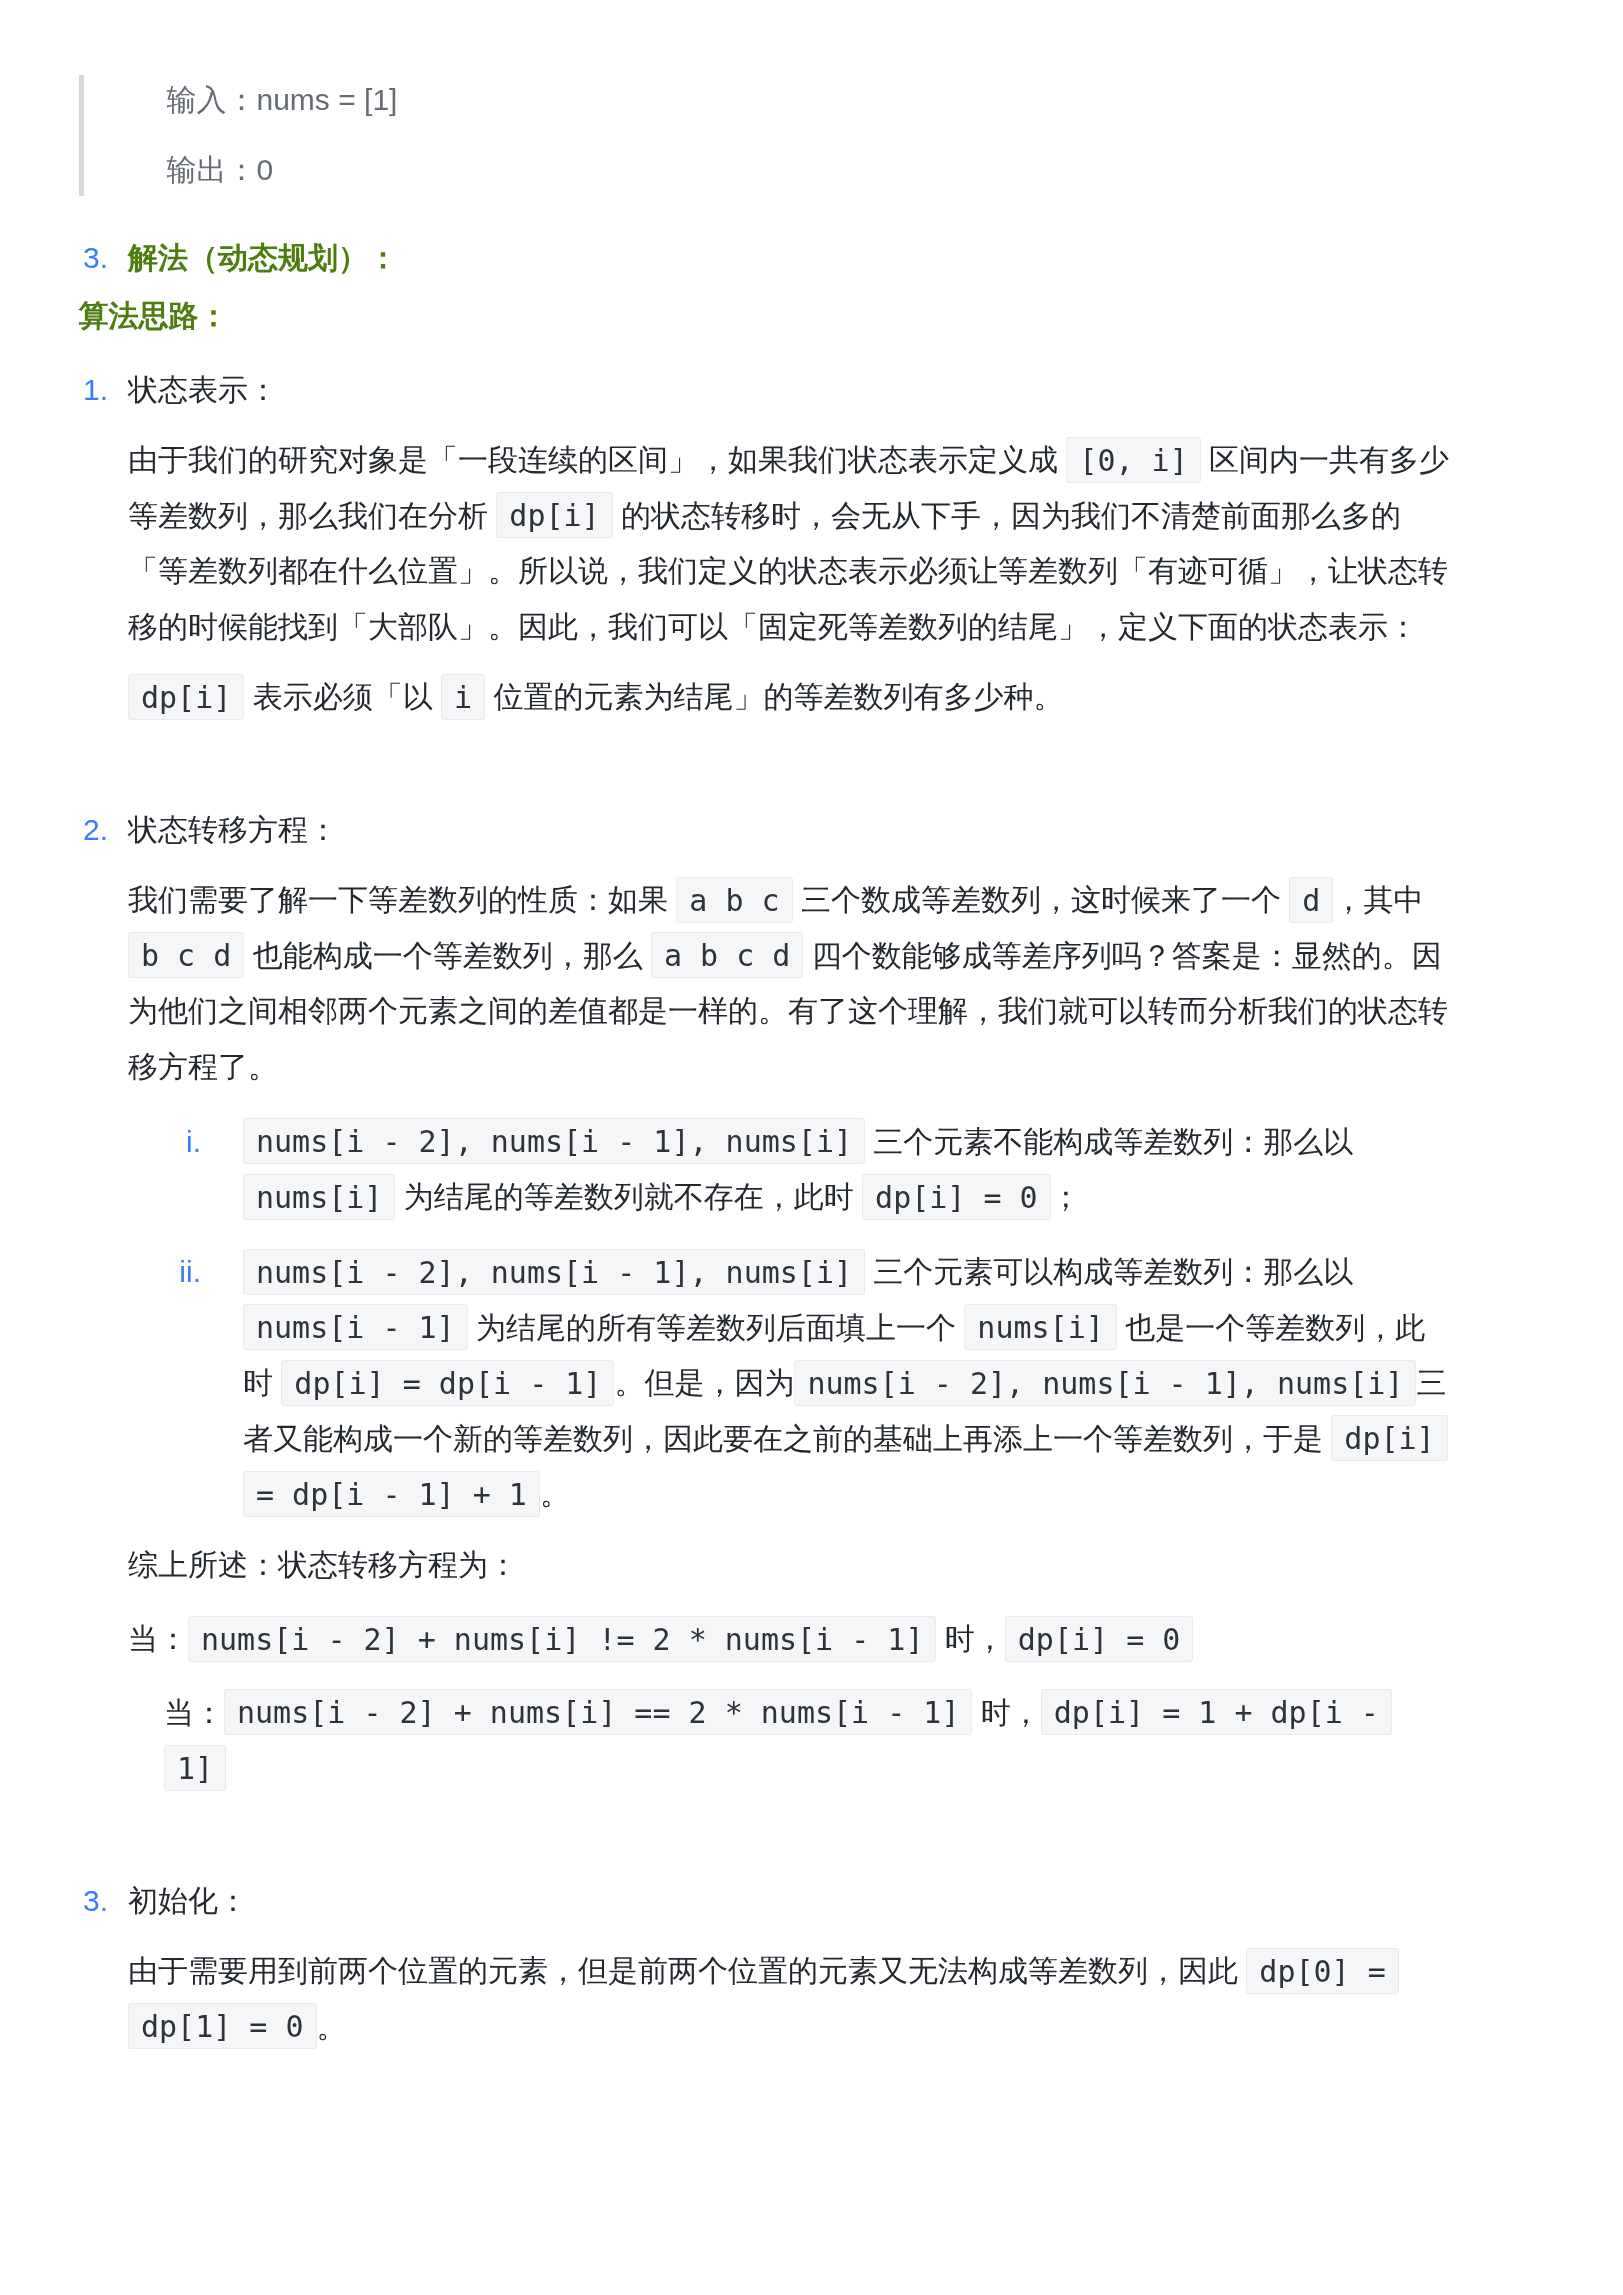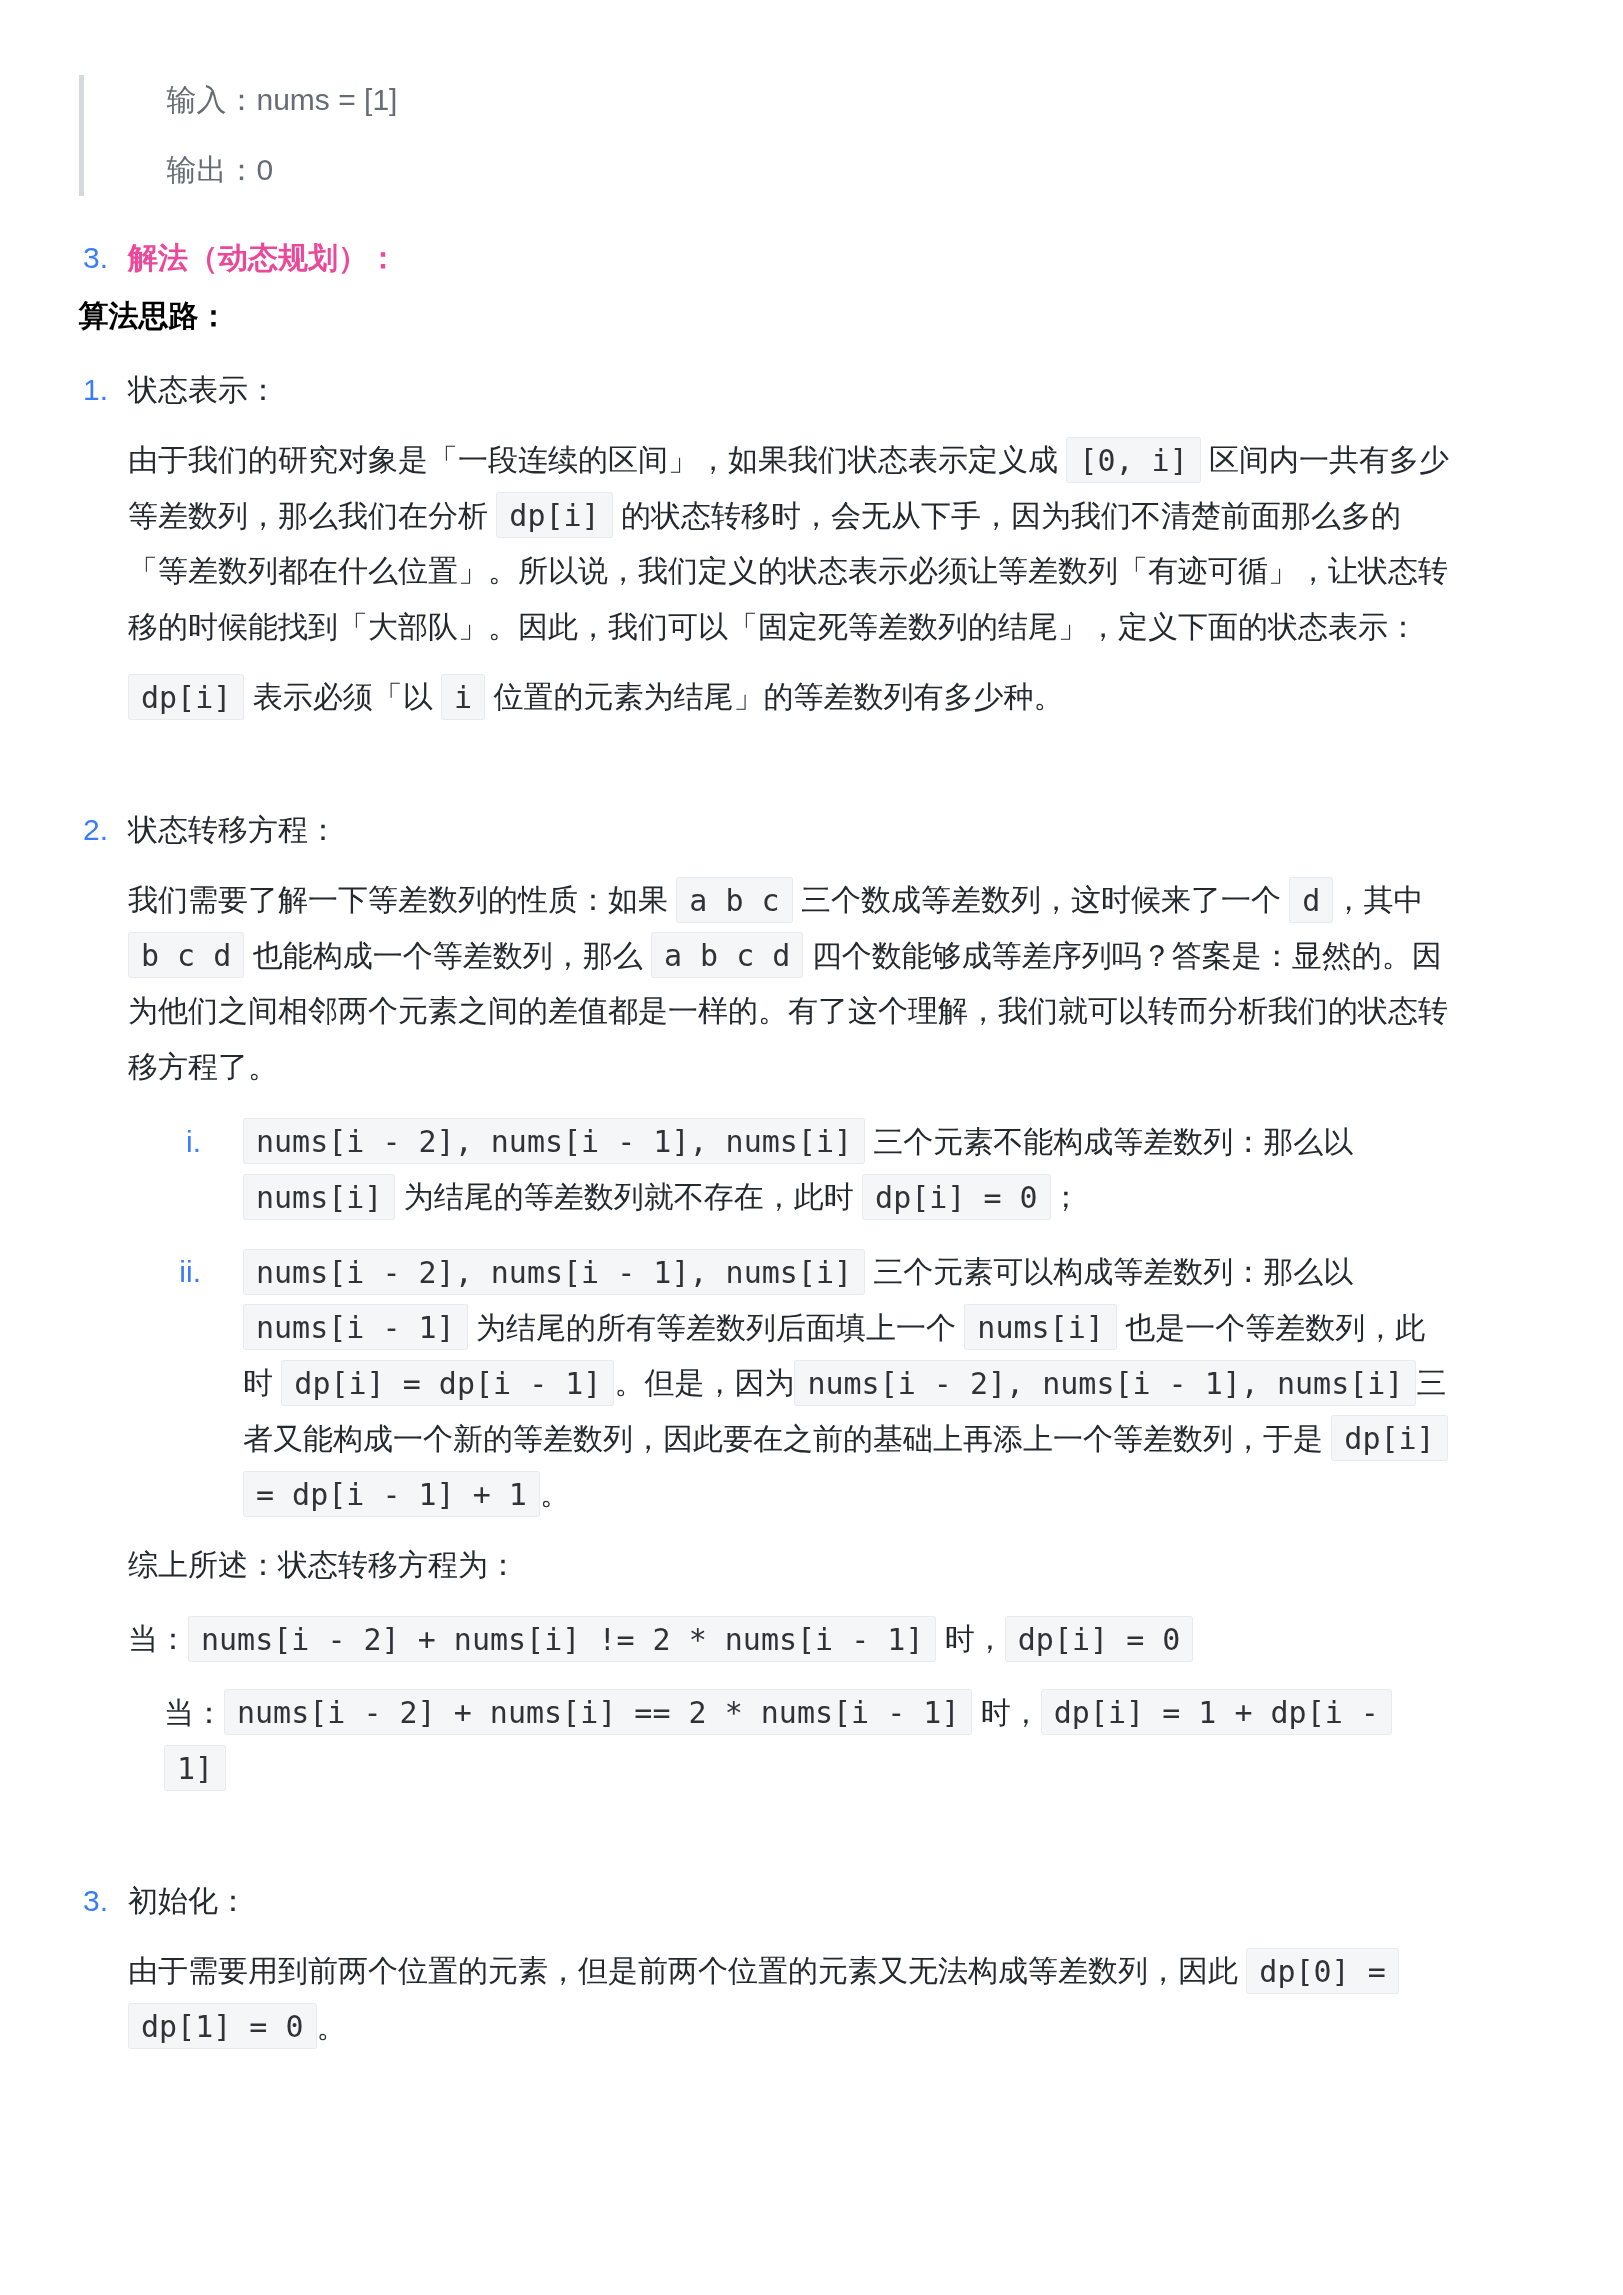--- a/index.html
+++ b/index.html
@@ -30,22 +30,22 @@
   .li { display: flex; align-items: flex-start; }
   .marker {
     flex: 0 0 54px;
     box-sizing: border-box;
     padding-left: 9px;
     color: #3b7cf8;
   }
   .content { flex: 1 1 auto; min-width: 0; }
 
   .heading-li { margin-top: 34px; }
-  .h { font-weight: bold; color: #ec4899; }
-  .subheading { font-weight: bold; color: #000000; margin: 3px 0 0 4.5px; }
+  .h { font-weight: bold; color: #4d7c0f; }
+  .subheading { font-weight: bold; color: #4d7c0f; margin: 3px 0 0 4.5px; }
 
   .step { margin-top: 18px; }
   .gap-lg { margin-top: 77px; }
   .step-title { margin: 0; }
   .para { margin: 15px 0 0 0; }
 
   
   .roman { margin-top: 19.4px; }
   .roman-marker {
     flex: 0 0 115px;

